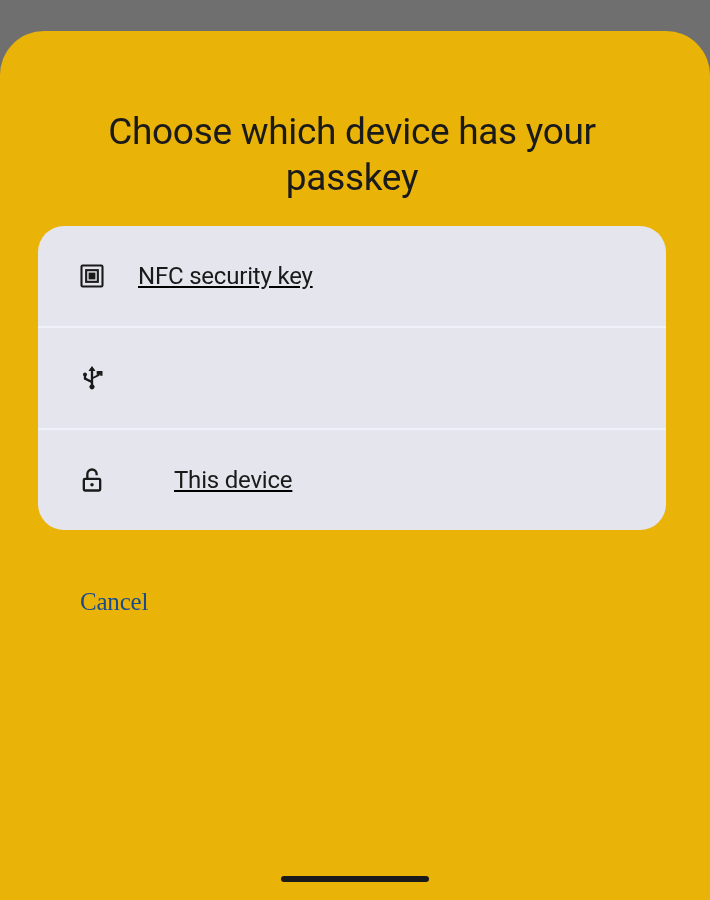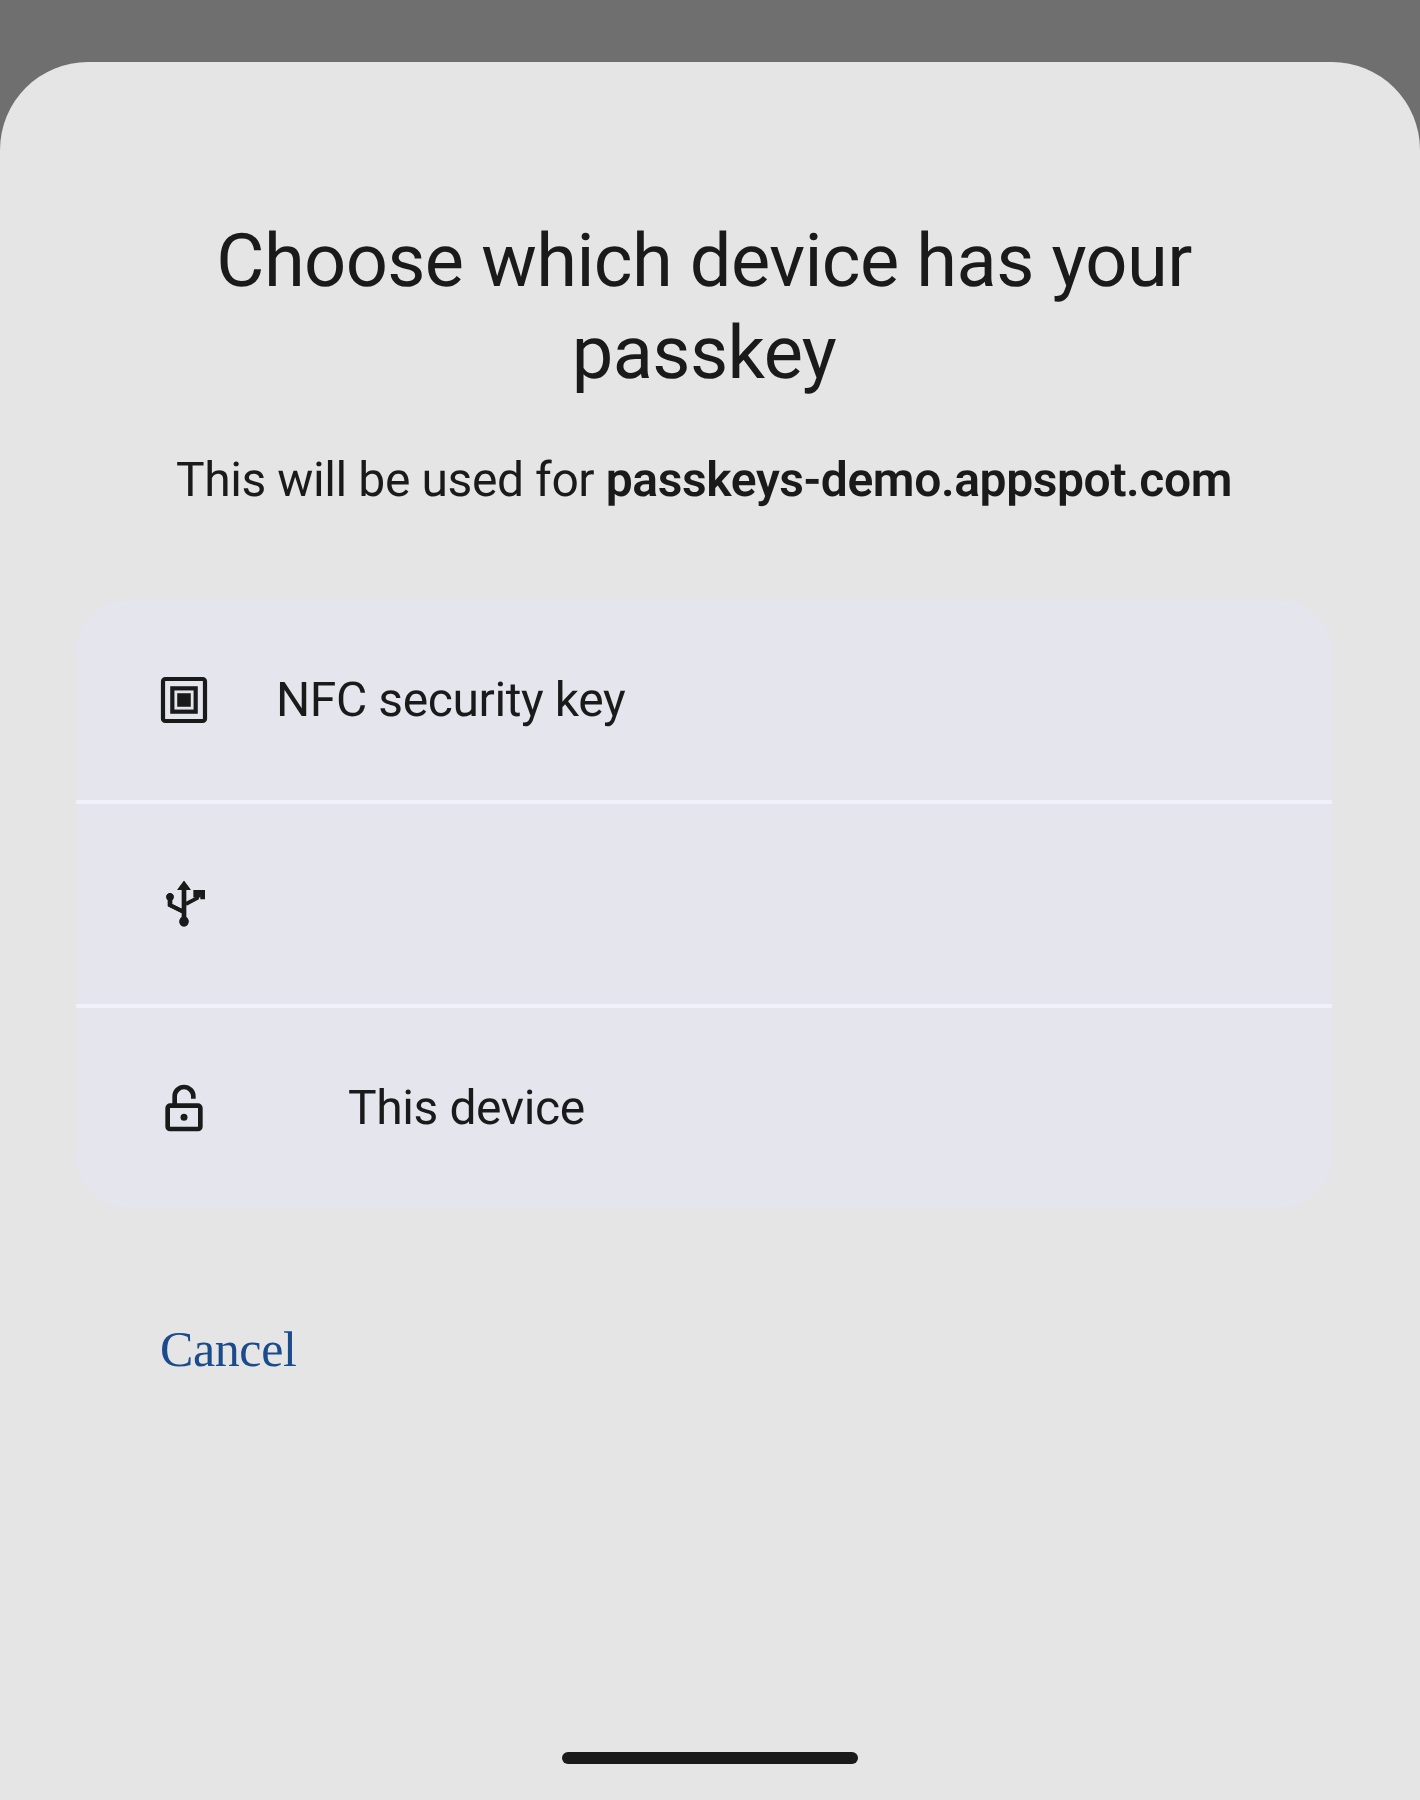--- a/index.html
+++ b/index.html
@@ -16,21 +16,21 @@
       overflow: hidden;
       position: relative;
     }
     
     .sheet {
       position: absolute;
       top: 31px;
       left: 0;
       right: 0;
       bottom: 0;
-      background: #e5e5e5;
+      background: #eab308;
       border-radius: 44px 44px 0 0;
       padding: 78px 44px 0 38px;
     }
     
     .title {
       font-size: 37px;
       font-weight: 400;
       color: #1a1a1a;
       text-align: center;
       line-height: 1.25;
@@ -55,20 +55,21 @@
       border-radius: 26px;
       overflow: hidden;
     }
     
     .option-item {
       display: flex;
       align-items: center;
       padding: 36px 40px;
       cursor: pointer;
       border-bottom: 2px solid #eff2fa;
+      text-decoration: underline;
     }
     
     .option-item:last-child {
       border-bottom: none;
       gap: 36px;
     }
     
     .option-icon {
       width: 28px;
       height: 28px;
@@ -111,23 +112,20 @@
       background: #1a1a1a;
       border-radius: 3px;
     }
   </style>
 </head>
 <body>
 
 <div class="sheet">
   <h1 class="title">Choose which device has your passkey</h1>
   
-  <p class="subtitle">
-    <span>This will be used for </span><span class="domain">passkeys-demo.appspot.com</span>
-  </p>
   
   <div class="options-list">
 
     <div class="option-item">
       <span class="option-icon">
         <svg viewBox="0 0 24 24" fill="none" stroke="#1a1a1a" stroke-width="1.8">
           <rect x="3" y="3" width="18" height="18" rx="1"></rect>
           <rect x="7" y="7" width="10" height="10"></rect>
           <rect x="10" y="10" width="4" height="4" fill="#1a1a1a"></rect>
         </svg>

